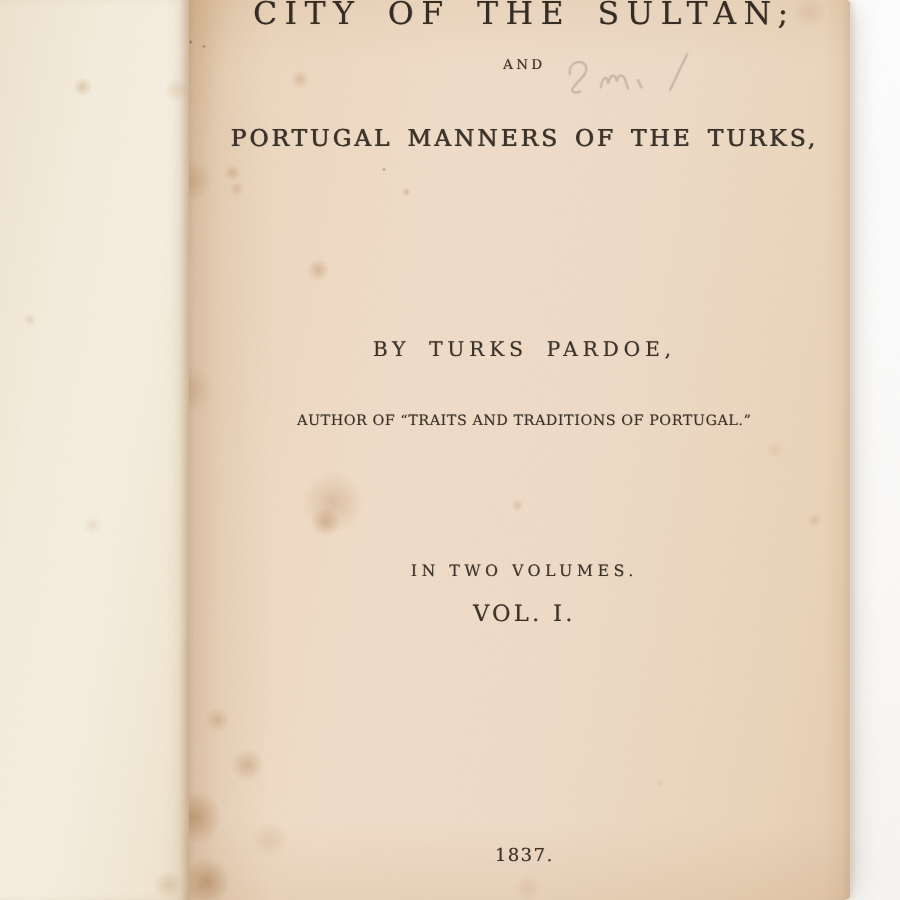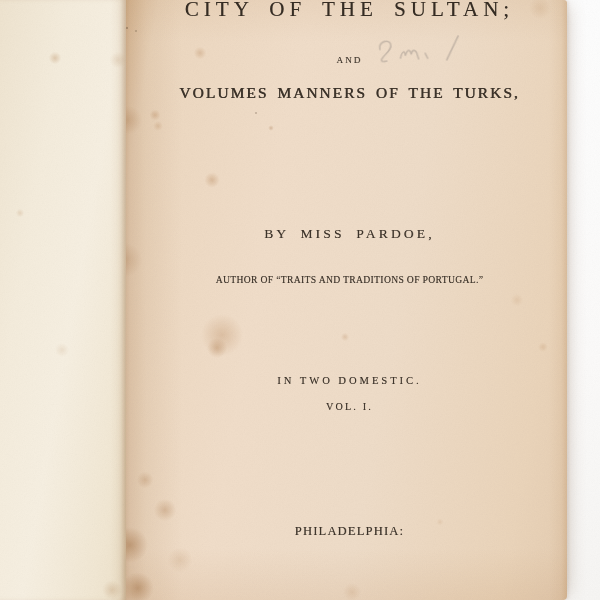--- a/index.html
+++ b/index.html
@@ -49,21 +49,20 @@
       radial-gradient(circle 18px at  60px 560px, rgba(160,108,58,.15), rgba(160,108,58,0) 70%),
       radial-gradient(circle 20px at   8px 120px, rgba(150,95,48,.22), rgba(150,95,48,0) 72%),
       radial-gradient(circle 24px at   5px 260px, rgba(150,95,48,.20), rgba(150,95,48,0) 72%),
       
       linear-gradient(90deg,  rgba(138,88,42,.38) 0px, rgba(158,112,66,.22) 10px, rgba(170,130,85,.12) 26px, rgba(170,130,85,0) 62px),
       linear-gradient(270deg, rgba(176,130,80,.28) 0px, rgba(190,150,105,.12) 6px, rgba(190,150,105,0) 18px),
       linear-gradient(180deg, rgba(185,140,90,.10) 0px, rgba(185,140,90,0) 42px),
       linear-gradient(0deg,   rgba(180,130,80,.12) 0px, rgba(180,130,80,0) 52px),
       
       linear-gradient(100deg, #e0c2a0 0%, #ecd7bf 7%, #f0ddc9 34%, #eedcc8 60%, #ead4ba 88%, #e4ccb1 100%);
-    font-family: Liberation Serif, serif;
   }
 
   
   .facing-page {
     position: absolute;
     left: 0; top: 0;
     width: 126px; height: 600px;
     box-shadow: inset -6px 0 7px -4px rgba(150, 105, 60, 0.35);
     background:
       radial-gradient(circle  9px at  55px  58px, rgba(168,112,60,.28), rgba(168,112,60,0) 70%),
@@ -80,27 +79,27 @@
     position: absolute;
     left: 0; right: 0;
     text-align: center;
     transform: translateX(6px);
     color: #3b3229;
     line-height: 1;
     white-space: nowrap;
     text-shadow: 0.3px 0.3px 0.5px rgba(45, 35, 25, 0.40);
   }
   .l-title     { top:  -1px; font-size: 21px;   letter-spacing: 5px;   word-spacing: 6px; color:#352c23; }
-  .l-and       { top:  56px; font-size: 9px;    letter-spacing: 2.2px; }
+  .l-and       { top:  40px; font-size: 9px;    letter-spacing: 2.2px; }
   .l-subtitle  { top:  85px; font-size: 15.5px; letter-spacing: 2px;   word-spacing: 3px; text-shadow: 0.5px 0 0 rgba(59,50,41,.8), 0.3px 0.3px 0.6px rgba(45,35,25,.4); }
   .l-date      { top: 129px; font-size: 12.5px; letter-spacing: 2px; }
   .l-byline    { top: 227px; font-size: 13.5px; letter-spacing: 3.2px; word-spacing: 5px; }
   .l-author    { top: 276px; font-size: 9.5px;  letter-spacing: 0.4px; }
   .l-volumes   { top: 376px; font-size: 10.5px; letter-spacing: 3px; }
-  .l-volnum    { top: 402px; font-size: 10px; letter-spacing: 2.2px; }
+  .l-volnum    { top: 402px; font-size: 15px; letter-spacing: 2.2px; }
   .l-city      { top: 525px; font-size: 12.5px; letter-spacing: 1.2px; }
   .l-publisher { top: 541px; font-size: 14px;   letter-spacing: 2.2px; word-spacing: 3px; }
   .l-year      { top: 564px; font-size: 12px;   letter-spacing: 1px; }
 
   
   .pencil {
     position: absolute;
     left: 246px; top: 32px;
     width: 100px; height: 36px;
     opacity: 0.45;
@@ -127,26 +126,26 @@
     <div class="line l-title">CITY OF THE SULTAN;</div>
     <div class="line l-and">AND</div>
 
     <svg class="pencil" viewBox="0 0 100 36" fill="none" stroke="#9a9088" stroke-width="1.6" stroke-linecap="round">
       <path d="M14,15 C13,7 23,5 25,10 C27,16 18,20 15,25 C14,27 17,28 20,27"></path>
       <path d="M34,25 C36,18 39,17 39,23 C41,17 44,16 45,22 C46,17 50,17 51,23 L52,27"></path>
       <path d="M59,22 L61,27"></path>
       <path d="M80,30 L93,7"></path>
     </svg>
 
-    <div class="line l-subtitle">VOLUMES MANNERS OF THE TURKS,</div>
-    <div class="line l-byline">BY MISS PARDOE,</div>
+    <div class="line l-subtitle">PORTUGAL MANNERS OF THE TURKS,</div>
+    <div class="line l-byline">BY TURKS PARDOE,</div>
     <div class="line l-author">AUTHOR OF “TRAITS AND TRADITIONS OF PORTUGAL.”</div>
-    <div class="line l-volumes">IN TWO DOMESTIC.</div>
+    <div class="line l-volumes">IN TWO VOLUMES.</div>
     <div class="line l-volnum">VOL. I.</div>
-    <div class="line l-city">PHILADELPHIA:</div>
+    <div class="line l-year">1837.</div>
   </div>
 
   <div class="facing-page"></div>
 
   <svg class="texture" width="600" height="600">
     <filter id="grain">
       <feTurbulence type="fractalNoise" baseFrequency="0.9" numOctaves="2" stitchTiles="stitch"></feTurbulence>
       <feColorMatrix type="saturate" values="0"></feColorMatrix>
     </filter>
     <rect width="600" height="600" filter="url(#grain)" opacity="0.05"></rect>

